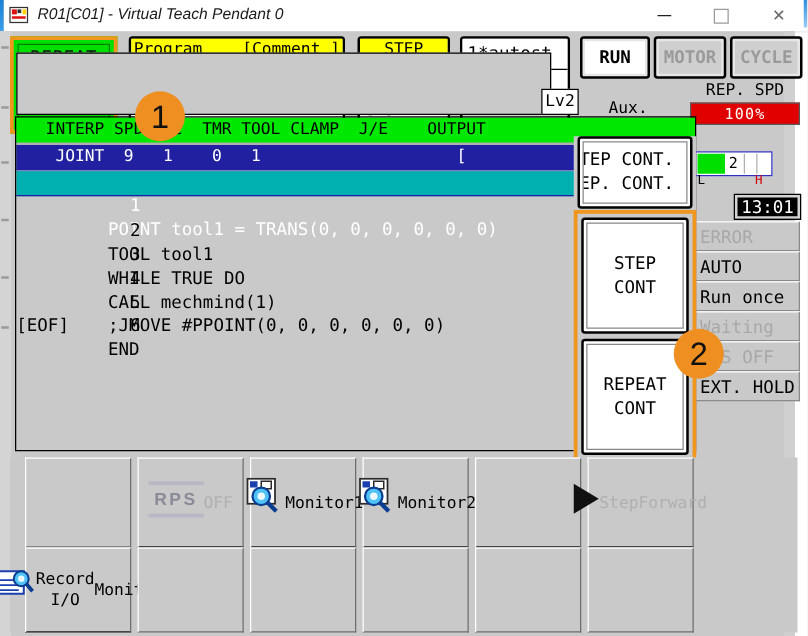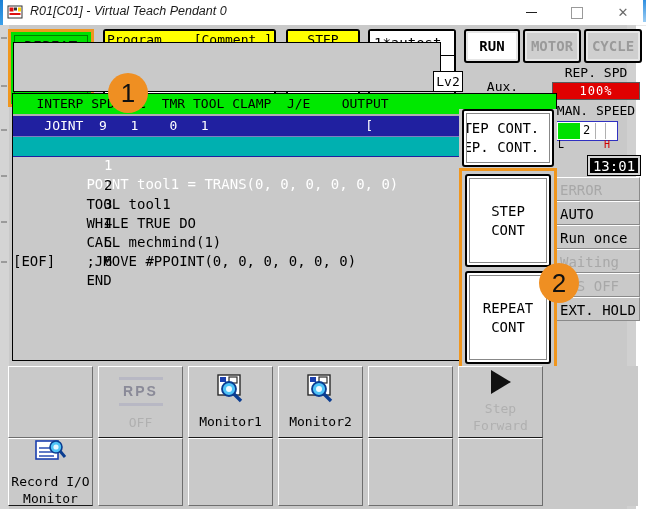--- a/index.html
+++ b/index.html
@@ -265,23 +265,23 @@
 
   
   .toolbar {
     position: absolute; left: 8px; top: 341px; width: 630px; height: 140px;
     background: #c9c9c9;
   }
   .tcol {
     position: absolute; top: 0; width: 85px; height: 140px;
   }
   .tcell {
-    position: absolute; left: 0; width: 85px;
+    position: absolute; left: 12px; width: 85px;
     background: #c9c9c9; box-sizing: border-box;
-    display: flex; flex-direction: column; align-items: center; justify-content: center;
+    display: flex; align-items: center; justify-content: center;
     font-size: 13px; color: #000; text-align: center; line-height: 17px;
     border-top: 1px solid #ffffff; border-left: 1px solid #ffffff;
     border-right: 1px solid #6e6e6e; border-bottom: 1px solid #1a1a1a;
   }
   .tcell.top { top: 0; height: 72px; }
   .tcell.bot { top: 72px; height: 68px; }
   .tcell.dim { color: #b0b0b0; }
   .tcell.blank { border-bottom: 1px solid #6e6e6e; }
   .ticon { margin-bottom: 5px; }
 
@@ -398,21 +398,20 @@
     <div class="modebtn off" id="btn-cycle">
       <div class="in">CYCLE</div>
     </div>
 
     <div class="auxbtn">
       <span>Aux.</span>
     </div>
 
     <div class="repspd-label">REP. SPD</div>
     <div class="repspd-bar">100%</div>
-    <div class="manspeed-label">MAN. SPEED</div>
     <div class="manspeed-gauge">
       <div class="manspeed-fill"></div>
       <div class="manspeed-val">2</div>
       <div class="manspeed-tick" style="left:38px"></div>
       <div class="manspeed-tick" style="left:48px"></div>
     </div>
     <div class="gauge-lo">L</div>
     <div class="gauge-hi">H</div>
 
     <div class="clock">13:01</div>

